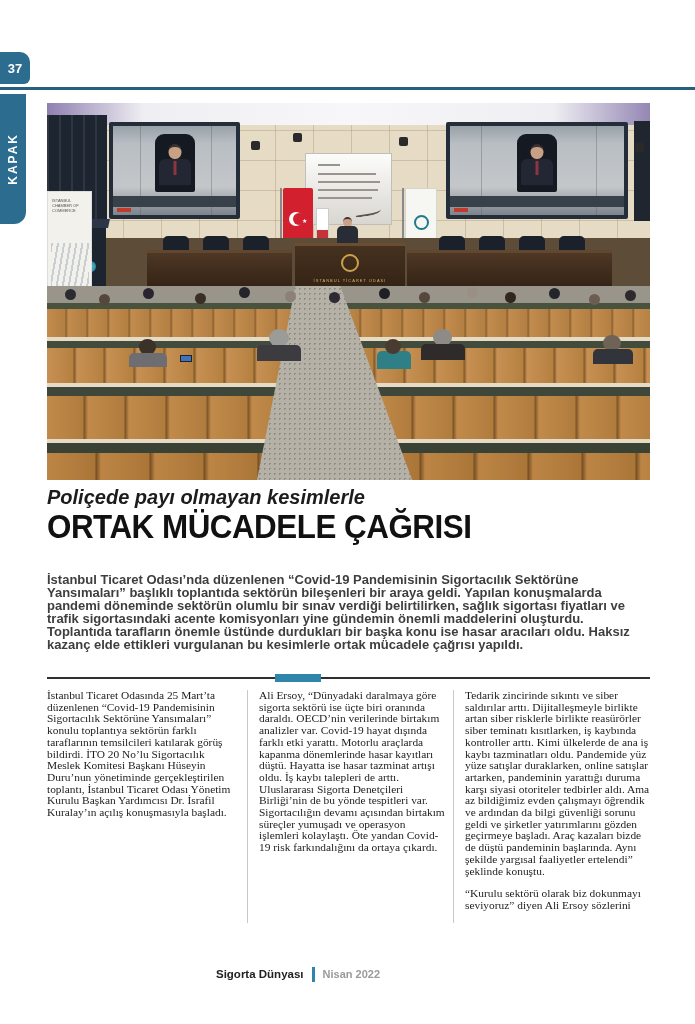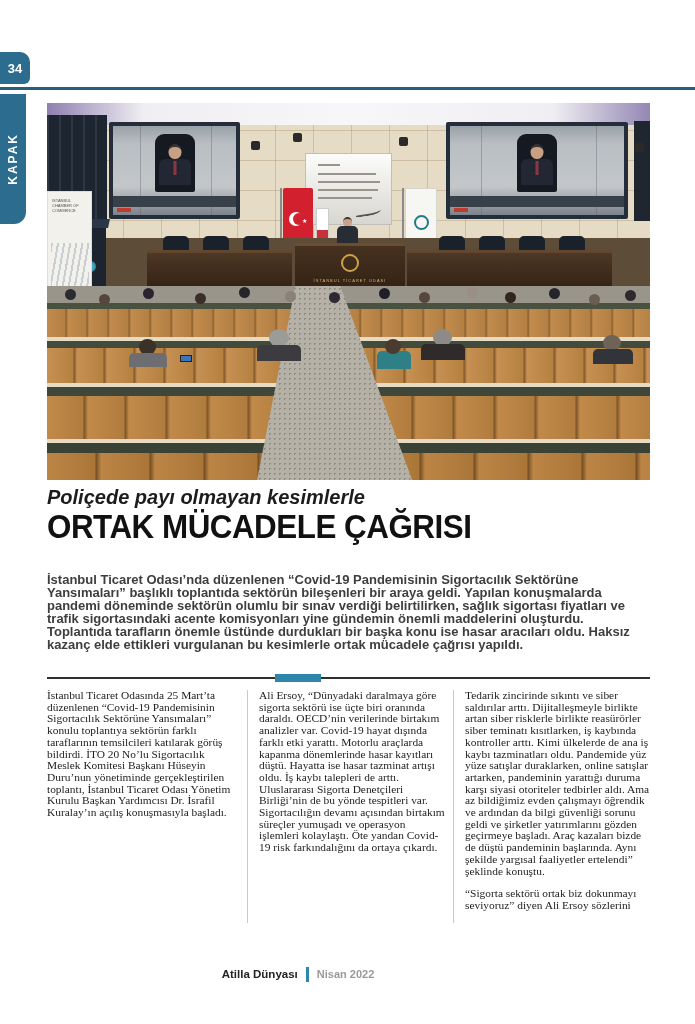--- a/index.html
+++ b/index.html
@@ -122,21 +122,21 @@
   .footer .mag { font-weight:bold; font-size:11.5px; color:#222; }
   .footer .bar { width:3px; height:15px; background:#2e86ab; margin:0 8px; }
   .footer .issue { font-size:11px; color:#9a9a9a;font-weight:bold; }
 </style>
 </head>
 <body>
 
 <div class="page">
 
   <div class="pagenum-tab">
-    <span>34</span>
+    <span>37</span>
   </div>
   <div class="top-rule"></div>
   <div class="section-tab">
     <span>KAPAK</span>
   </div>
 
   <div class="photo">
     <div class="wall"></div>
     <div class="ceiling"></div>
     <div class="wall-dark-left"></div>
@@ -260,23 +260,23 @@
 
   <div class="cols">
     <div class="col">
       <p>İstanbul Ticaret Odasında 25 Mart’ta düzenlenen “Covid-19 Pandemisinin Sigortacılık Sektörüne Yansımaları” konulu toplantıya sektörün farklı taraflarının temsilcileri katılarak görüş bildirdi. İTO 20 No’lu Sigortacılık Meslek Komitesi Başkanı Hüseyin Duru’nun yönetiminde gerçekleştirilen toplantı, İstanbul Ticaret Odası Yönetim Kurulu Başkan Yardımcısı Dr. İsrafil Kuralay’ın açılış konuşmasıyla başladı.</p>
     </div>
     <div class="col">
       <p>Ali Ersoy, “Dünyadaki daralmaya göre sigorta sektörü ise üçte biri oranında daraldı. OECD’nin verilerinde birtakım analizler var. Covid-19 hayat dışında farklı etki yarattı. Motorlu araçlarda kapanma dönemlerinde hasar kayıtları düştü. Hayatta ise hasar tazminat artışı oldu. İş kaybı talepleri de arttı. Uluslararası Sigorta Denetçileri Birliği’nin de bu yönde tespitleri var. Sigortacılığın devamı açısından birtakım süreçler yumuşadı ve operasyon işlemleri kolaylaştı. Öte yandan Covid-19 risk farkındalığını da ortaya çıkardı.</p>
     </div>
     <div class="col">
       <p>Tedarik zincirinde sıkıntı ve siber saldırılar arttı. Dijitalleşmeyle birlikte artan siber risklerle birlikte reasürörler siber teminatı kısıtlarken, iş kaybında kontroller arttı. Kimi ülkelerde de ana iş kaybı tazminatları oldu. Pandemide yüz yüze satışlar duraklarken, online satışlar artarken, pandeminin yarattığı duruma karşı siyasi otoriteler tedbirler aldı. Ama az bildiğimiz evden çalışmayı öğrendik ve ardından da bilgi güvenliği sorunu geldi ve şirketler yatırımlarını gözden geçirmeye başladı. Araç kazaları bizde de düştü pandeminin başlarında. Aynı şekilde yargısal faaliyetler ertelendi” şeklinde konuştu.</p>
-      <p>“Sigorta sektörü ortak biz dokunmayı seviyoruz” diyen Ali Ersoy sözlerini</p>
+      <p>“Kurulu sektörü olarak biz dokunmayı seviyoruz” diyen Ali Ersoy sözlerini</p>
     </div>
   </div>
 
   <div class="footer">
-    <span class="mag">Atilla Dünyası</span>
+    <span class="mag">Sigorta Dünyası</span>
     <span class="bar"></span>
     <span class="issue">Nisan 2022</span>
   </div>
 
 </div>
 
 </body></html>

